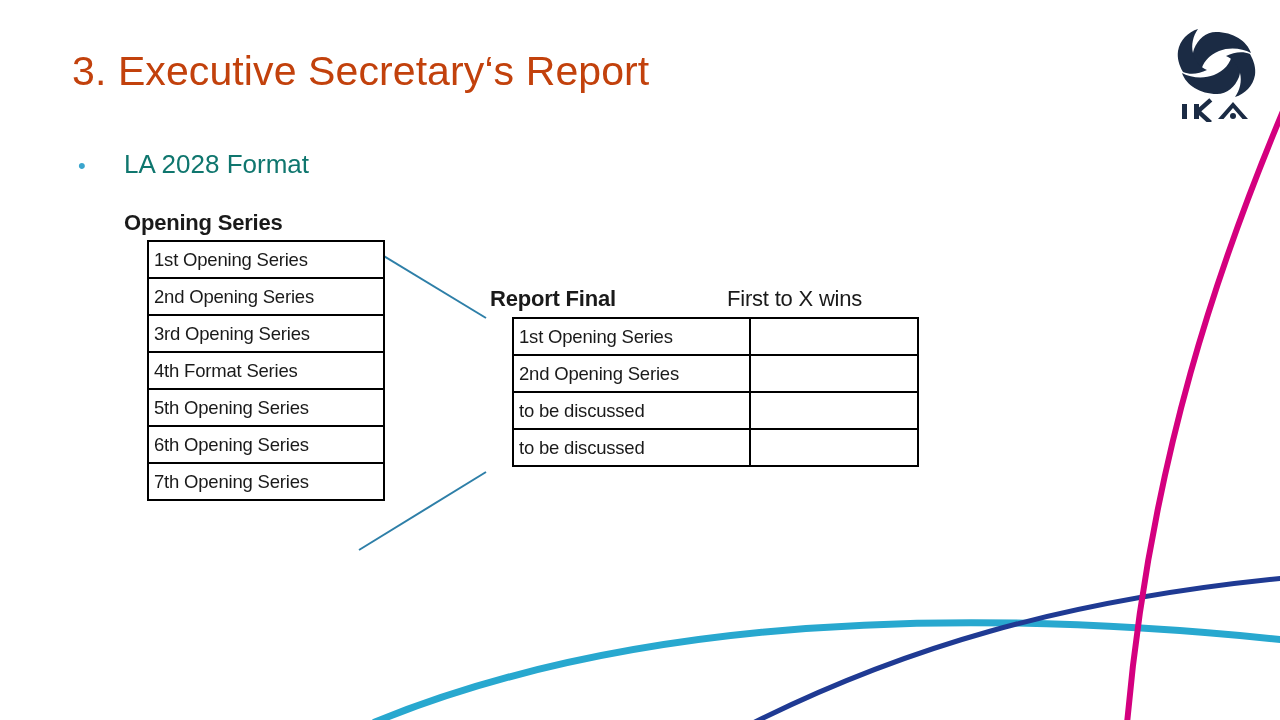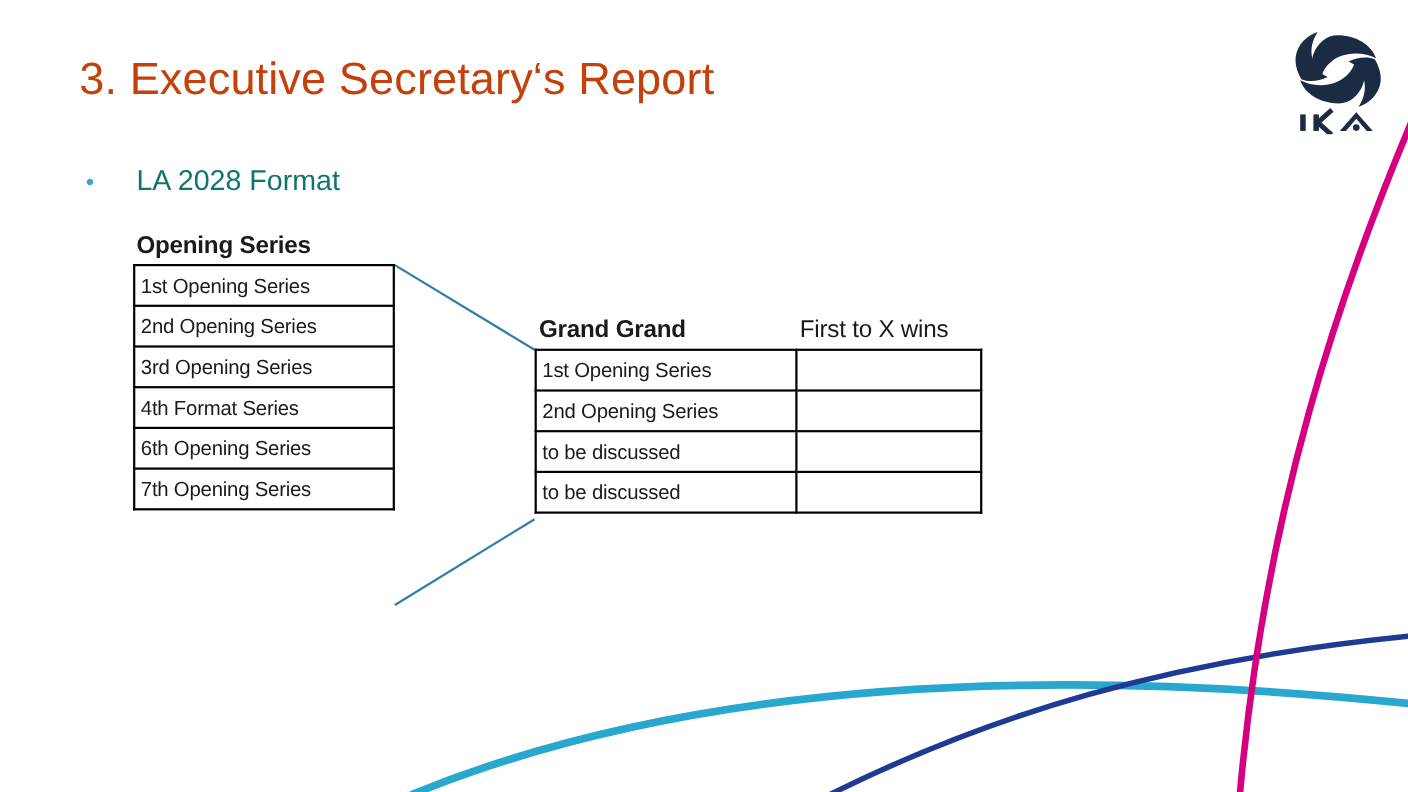--- a/index.html
+++ b/index.html
@@ -76,20 +76,21 @@
     letter-spacing: -0.2px;
   }
   .tbl-caption.reg {
     font-weight: normal;
   }
   .grid-table {
     position: absolute;
     border-collapse: collapse;
     table-layout: fixed;
     background: #ffffff;
+    margin-left: 26px;
   }
   .grid-table td {
     border: 2px solid #000000;
     font-size: 18.5px;
     color: #1a1a1a;
     padding: 0 0 0 5px;
     height: 35px;
     white-space: nowrap;
     letter-spacing: -0.2px;
     background: #ffffff;
@@ -149,29 +150,32 @@
         <tr>
           <td>2nd Opening Series</td>
         </tr>
         <tr>
           <td>3rd Opening Series</td>
         </tr>
         <tr>
           <td>4th Format Series</td>
         </tr>
         <tr>
+          <td>5th Opening Series</td>
+        </tr>
+        <tr>
           <td>6th Opening Series</td>
         </tr>
         <tr>
           <td>7th Opening Series</td>
         </tr>
       </tbody>
     </table>
 
-    <div class="tbl-caption" style="left:490px; top:286px;">Grand Grand</div>
+    <div class="tbl-caption" style="left:490px; top:286px;">Report Final</div>
     <div class="tbl-caption reg" style="left:727px; top:286px;">First to X wins</div>
 
     <table class="grid-table" style="left:486px; top:317px; width:405px;">
       <colgroup>
         <col style="width:237px;">
         <col style="width:168px;">
       </colgroup>
       <tbody>
         <tr>
           <td>1st Opening Series</td>

